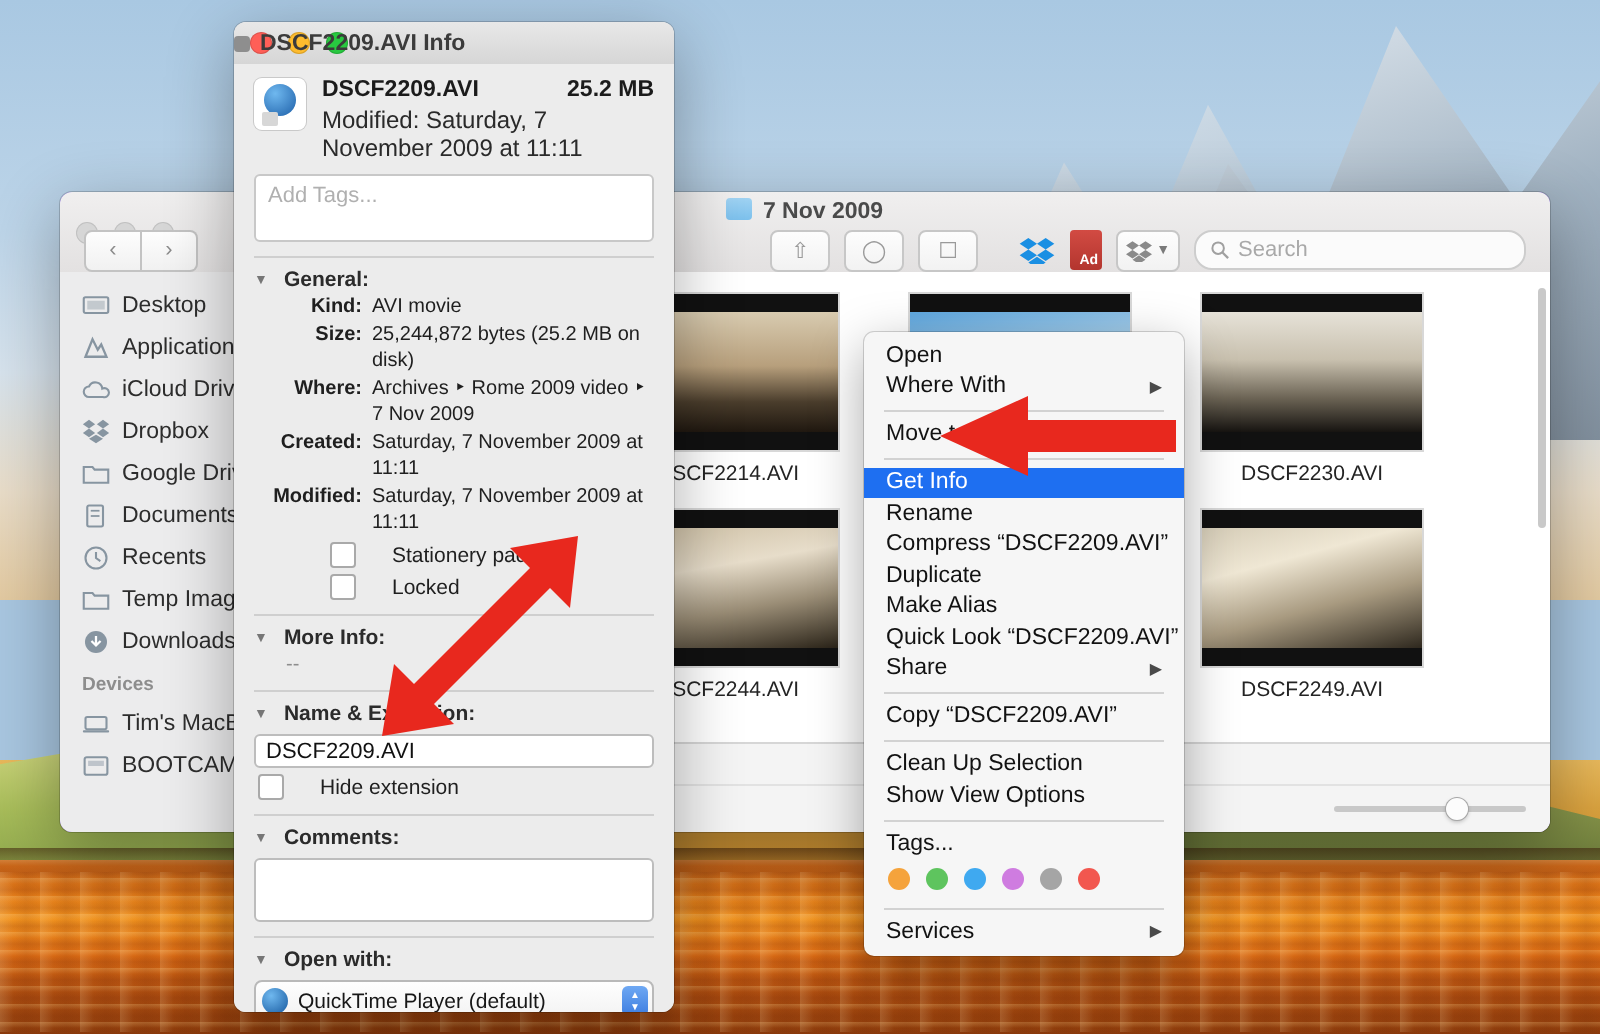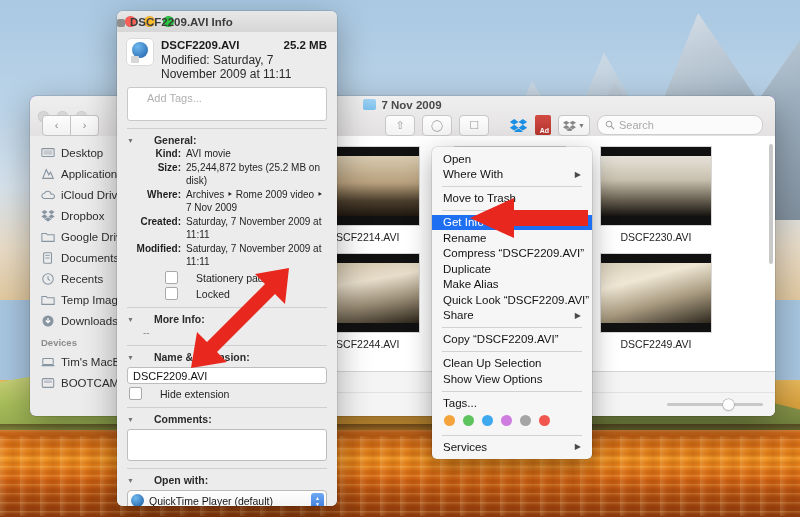--- a/index.html
+++ b/index.html
@@ -130,44 +130,44 @@
   .qtico{width:26px;height:26px;border-radius:4px;background:#fff;flex:none;
     box-shadow:0 0 0 .5px #c9c9c9;position:relative;}
   .qtico::before{content:"";position:absolute;left:5px;top:3px;width:16px;height:16px;
     border-radius:50%;background:radial-gradient(circle at 35% 30%,#6fb8ef,#1d5fa8);}
   .qtico::after{content:"";position:absolute;left:4px;bottom:2px;width:8px;height:7px;
     background:#d7d7d7;border-radius:1px;}
   .inf-name{flex:1;min-width:0;}
   .inf-row1{display:flex;justify-content:space-between;font-size:11.5px;font-weight:700;color:#1b1b1b;}
   .inf-mod{font-size:12px;color:#2a2a2a;margin-top:2px;}
   .tagsbox{height:34px;background:#fff;border:.5px solid #c8c8c8;border-radius:3px;
-    font-size:11px;color:#b0b0b0;padding:4px 19px;box-sizing:border-box;}
+    font-size:11px;color:#b0b0b0;padding:4px 6px;box-sizing:border-box;}
   .sect{margin-top:7px;border-top:.5px solid #cfcfcf;padding-top:5px;}
-  .sect-h{font-size:10.5px;font-weight:700;color:#2b2b2b;display:flex;align-items:center;gap:20px;}
+  .sect-h{font-size:10.5px;font-weight:700;color:#2b2b2b;display:flex;align-items:center;gap:8px;}
   .tri{color:#767676;font-size:7px;}
   .kv{display:flex;font-size:10px;color:#1f1f1f;line-height:13px;margin-top:1px;}
   .kv .k{width:54px;text-align:right;font-weight:700;flex:none;padding-right:5px;}
   .kv .v{flex:1;}
   .chk{display:flex;align-items:center;gap:18px;font-size:10.5px;color:#1f1f1f;margin:3px 0 0 38px;}
   .cbox{width:11px;height:11px;border:.5px solid #a9a9a9;border-radius:2px;background:#fff;flex:none;}
   .txtf{height:17px;background:#fff;border:.5px solid #bdbdbd;border-radius:3px;
     font-size:11px;color:#111;padding:1px 5px;box-sizing:border-box;margin-top:4px;
     display:flex;align-items:center;}
   .cmtbox{height:30px;background:#fff;border:.5px solid #bdbdbd;border-radius:3px;margin-top:4px;}
   .popup{height:19px;background:linear-gradient(180deg,#fefefe,#f2f2f2);border:.5px solid #b9b9b9;
     border-radius:4px;margin-top:4px;display:flex;align-items:center;gap:5px;padding:0 3px;
     font-size:10.5px;color:#171717;position:relative;}
   .popup .pic{width:13px;height:13px;border-radius:50%;
     background:radial-gradient(circle at 35% 30%,#6fb8ef,#17599f);flex:none;}
   .stepper{position:absolute;right:2px;top:2px;width:13px;height:15px;border-radius:3px;
     background:linear-gradient(180deg,#6ea8f3,#3d7de0);display:flex;flex-direction:column;
     align-items:center;justify-content:center;color:#fff;font-size:5px;line-height:6px;}
 
   
-  #ctx{position:absolute;left:432px;top:147px;width:160px;background:#f6f6f6;
+  #ctx{position:absolute;left:432px;top:166px;width:160px;background:#f6f6f6;
     border-radius:5px;box-shadow:0 8px 26px rgba(0,0,0,.34),0 0 0 .5px rgba(0,0,0,.16);
     padding:4px 0;font-size:11.5px;color:#121212;overflow:hidden;}
   .mi{height:15.5px;display:flex;align-items:center;padding:0 11px;position:relative;white-space:nowrap;}
   .mi.hl{background:#1e6ff1;color:#fff;}
   .mi .arr{margin-left:auto;font-size:8px;color:#4a4a4a;}
   .msep{height:.5px;background:#d2d2d2;margin:4px 10px;}
   .swatches{display:flex;gap:8px;padding:4px 12px 5px;}
   .sw{width:11px;height:11px;border-radius:50%;}
 
   

